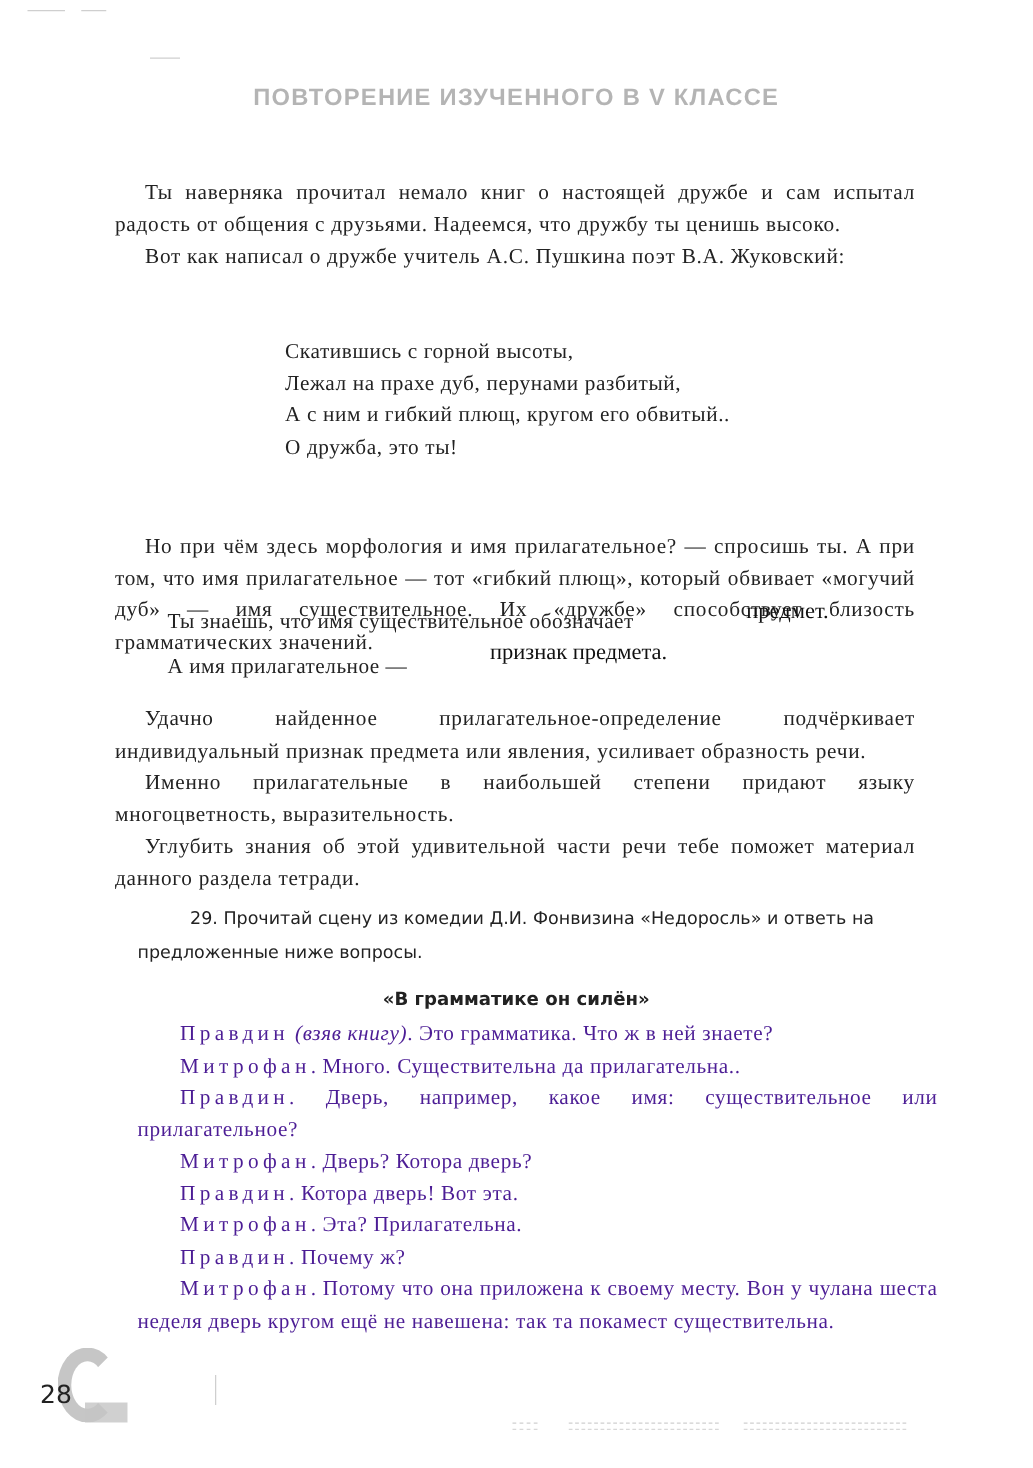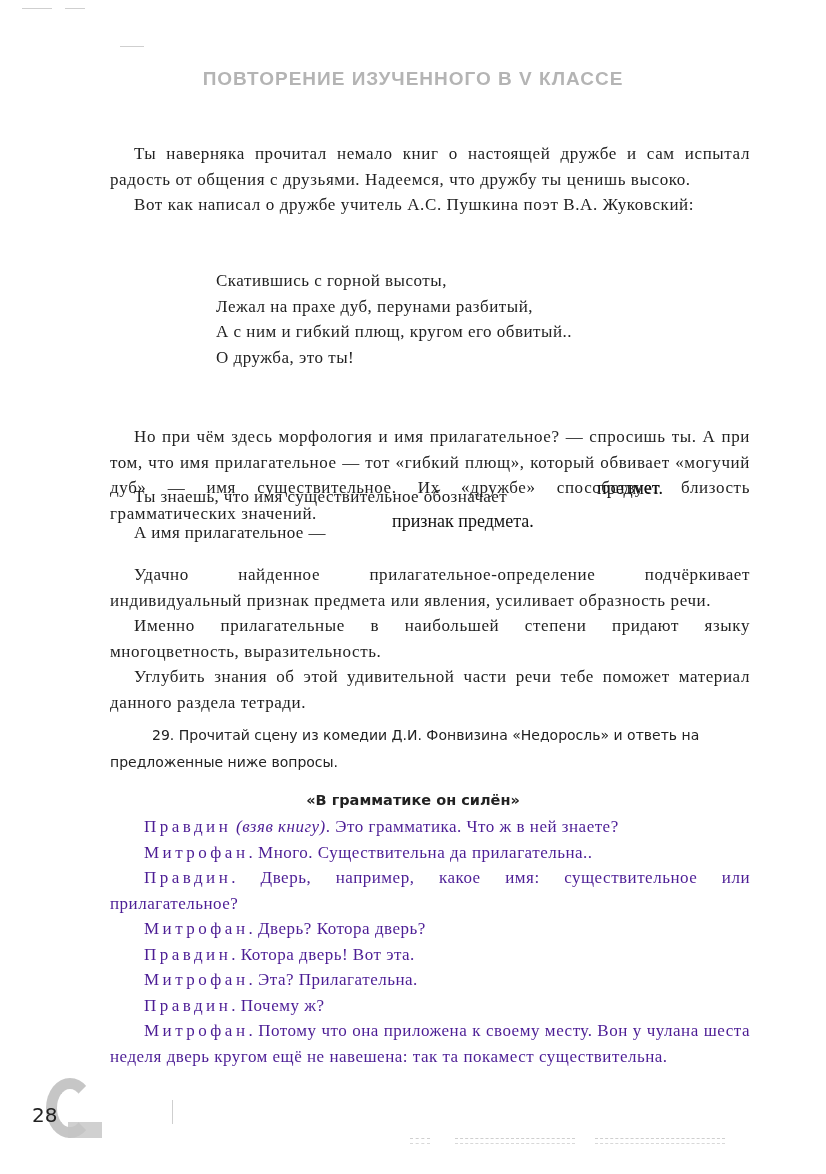--- a/index.html
+++ b/index.html
@@ -28,36 +28,36 @@
       text-align: center;
       font-family: "Liberation Sans", "DejaVu Sans", sans-serif;
       font-weight: bold;
       font-size: 19px;
       letter-spacing: 1px;
       color: #a8a8a8;
       opacity: 0.85;
     }
     .body-text {
       position: absolute;
-      left: 110px;
+      left: 92px;
       width: 640px;
       font-family: "Liberation Serif", "DejaVu Serif", serif;
       font-size: 17px;
       line-height: 25.5px;
       color: #222;
       text-align: justify;
       letter-spacing: 0.6px;
     }
     .para {
       margin: 0;
       text-indent: 24px;
     }
     .poem {
       position: absolute;
-      left: 216px;
+      left: 228px;
       top: 268px;
       font-family: "Liberation Serif", "DejaVu Serif", serif;
       font-size: 17px;
       line-height: 25.5px;
       color: #222;
       letter-spacing: 0.5px;
     }
     .poem-line { display: block; }
     .fill-line {
       position: absolute;

